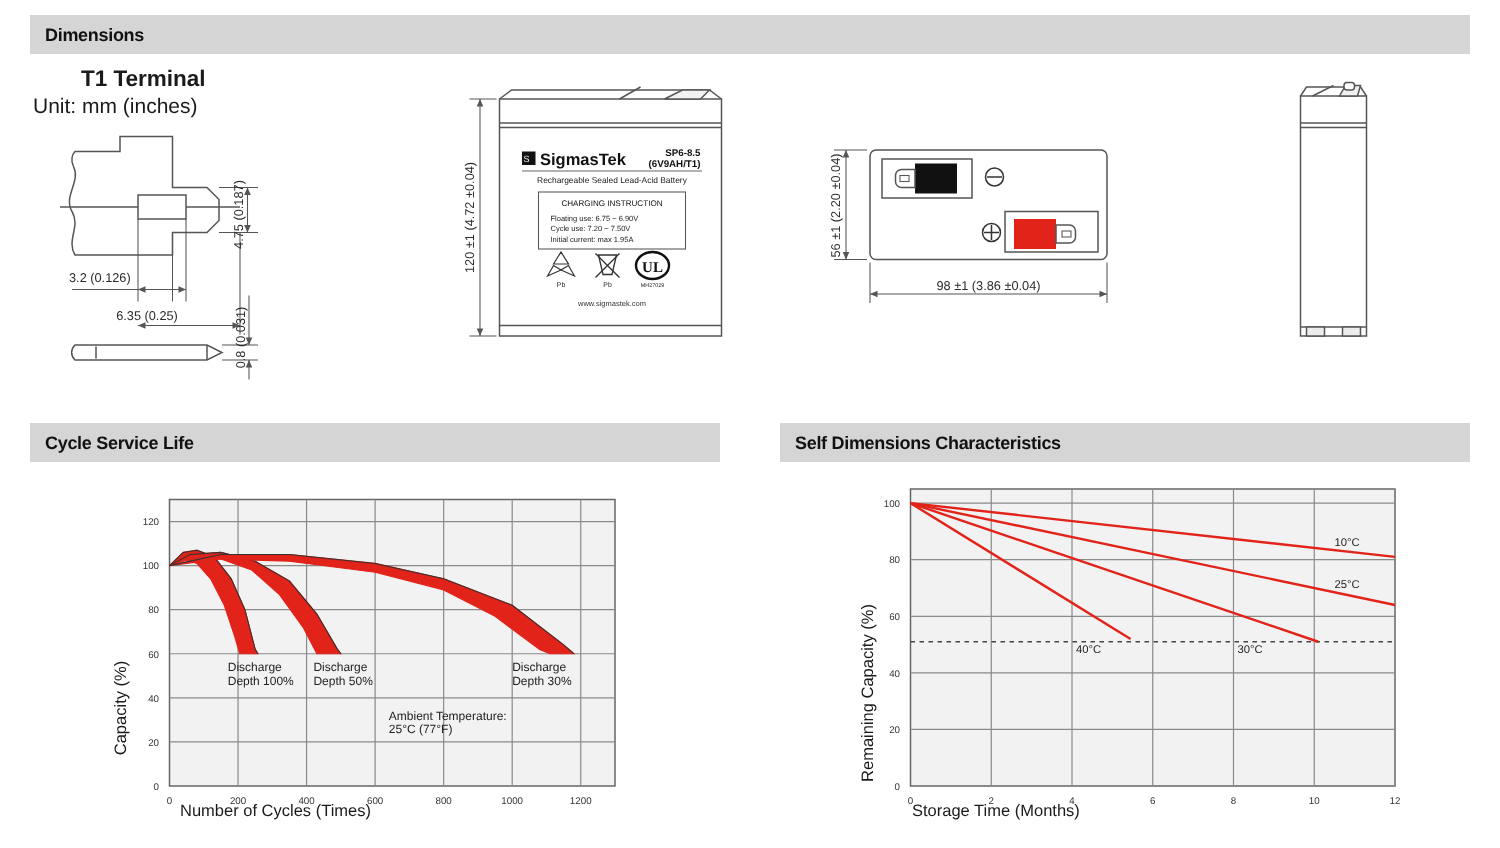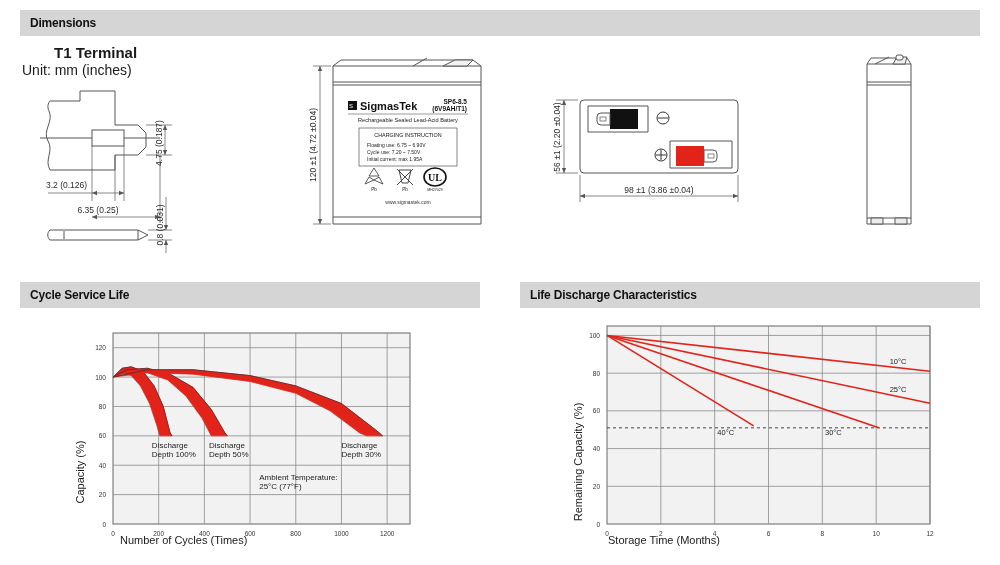--- a/index.html
+++ b/index.html
@@ -47,21 +47,21 @@
 </head>
 <body>
 
 <div class="section-bar" id="bar-dimensions">
   <span class="title">Dimensions</span>
 </div>
 <div class="section-bar" id="bar-cycle">
   <span class="title">Cycle Service Life</span>
 </div>
 <div class="section-bar" id="bar-selfdis">
-  <span class="title">Life Discharge Characteristics</span>
+  <span class="title">Self Dimensions Characteristics</span>
 </div>
 
 <div id="dim-subtitle">T1 Terminal</div>
 <div id="dim-unit">Unit: mm (inches)</div>
 
 <svg class="svg-abs" id="svg-terminal" style="left:20px;top:85px;" width="220" height="175" viewBox="0 0 220 175">
   <g fill="none" stroke="#555" stroke-width="1">
     <path d="M30 16 L60 16 L60 6 L95 6 L95 40 L118 40 L126 48 L126 62 L118 70 L95 70 L95 85 L30 85
              C 24 75 34 66 28 56 C 22 46 34 36 29 26 C 27 22 28 18 30 16 Z"></path>
     <rect x="72" y="45" width="32" height="16" fill="#fff"></rect>

